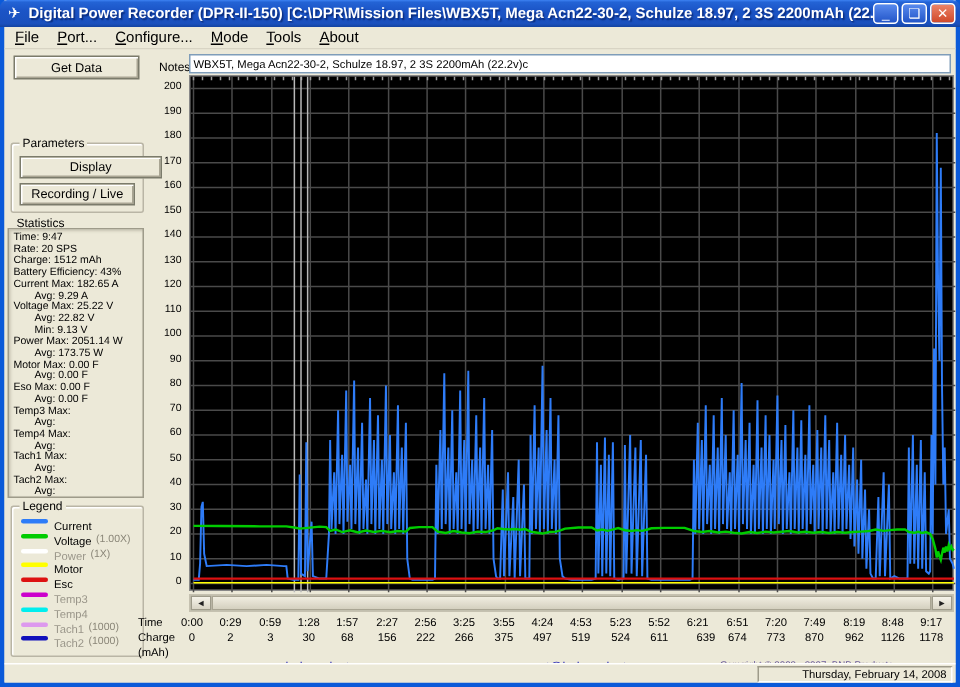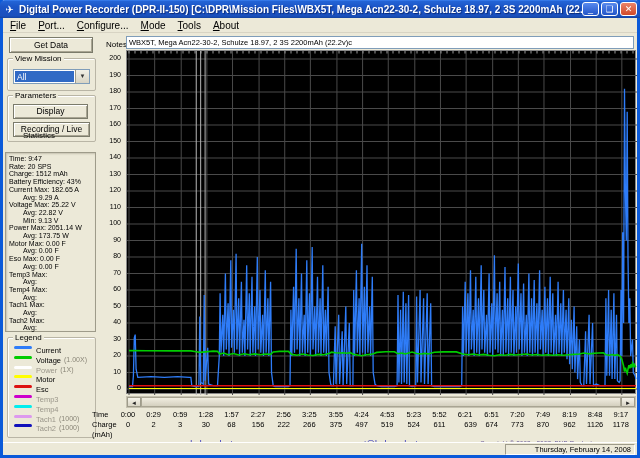--- a/index.html
+++ b/index.html
@@ -33,23 +33,23 @@
   .groupbox { position:absolute; border:1px solid #b9b5a5; border-radius:2px;
               box-shadow:inset 1px 1px 0 #fff; }
   .groupbox .gb-label { position:absolute; top:-5px; left:5px; background:#ece9d8; padding:0 2px; font-size:8px; }
   #view-mission-box { left:4px; top:25px; width:89px; height:33px; }
   .combo { position:absolute; left:5px; top:10px; width:77px; height:15px; background:#fff;
            border:1px solid #7f9db9; display:flex; }
   .combo-value { flex:1; background:#316ac5; color:#fff; font-size:8.5px; line-height:13px; padding-left:2px; margin:1px; }
   .combo-arrow { flex:0 0 14px; background:linear-gradient(to bottom,#f2f0e6,#d8d4c4); border-left:1px solid #9e9b8a;
                  font-size:6px; line-height:13px; text-align:center; color:#333; }
   #parameters-box { left:4px; top:62px; width:89px; height:47px; }
-  #btn-display { position:absolute; left:5px; top:8px; width:75px; height:15px; line-height:13px; }
+  #btn-display { position:absolute; left:5px; top:8px; width:95px; height:15px; line-height:13px; }
   #btn-recording { position:absolute; left:5px; top:26px; width:77px; height:15px; line-height:13px; }
-  #stats-label { position:absolute; left:8px; top:98px; font-size:8px;margin-left:12px; }
+  #stats-label { position:absolute; left:8px; top:111px; font-size:8px; }
   #stats-box { position:absolute; left:2px; top:119px; width:91px; height:180px;
                border:1px solid #9e9b8a; box-shadow:inset 1px 1px 2px #c5c1b0; background:#ece9d8; padding:2px 0 0 3px; }
   .stat-line { font-size:7px; line-height:7.7px; white-space:nowrap; }
   .stat-line.indent { padding-left:14px; }
   #legend-box { left:4px; top:304px; width:89px; height:101px; }
   .legend-rows { position:absolute; left:6px; top:8px; right:3px; }
   .legend-row { display:flex; height:9.8px; }
   .legend-swatch { width:18px; height:3px; border-radius:2px; margin-right:4px; flex:0 0 18px; }
   .legend-name { font-size:7.5px; color:#000; }
   .legend-name.inactive { color:#9a968a; }
@@ -110,27 +110,20 @@
       <div class="menu-item">Mode</div>
       <div class="menu-item">Tools</div>
       <div class="menu-item">About</div>
     </div>
 
   <div class="client">
 
     <div class="left-panel">
       <button class="btn" id="get-data">Get Data</button>
 
-      <div class="groupbox" id="view-mission-box">
-        <div class="gb-label">View Mission</div>
-        <div class="combo">
-          <div class="combo-value">All</div>
-          <div class="combo-arrow">▼</div>
-        </div>
-      </div>
 
       <div class="groupbox" id="parameters-box">
         <div class="gb-label">Parameters</div>
         <button class="btn" id="btn-display">Display</button>
         <button class="btn" id="btn-recording">Recording / Live</button>
       </div>
 
       <div id="stats-label">Statistics</div>
       <div id="stats-box">
           <div class="stat-line">Time: 9:47</div>

